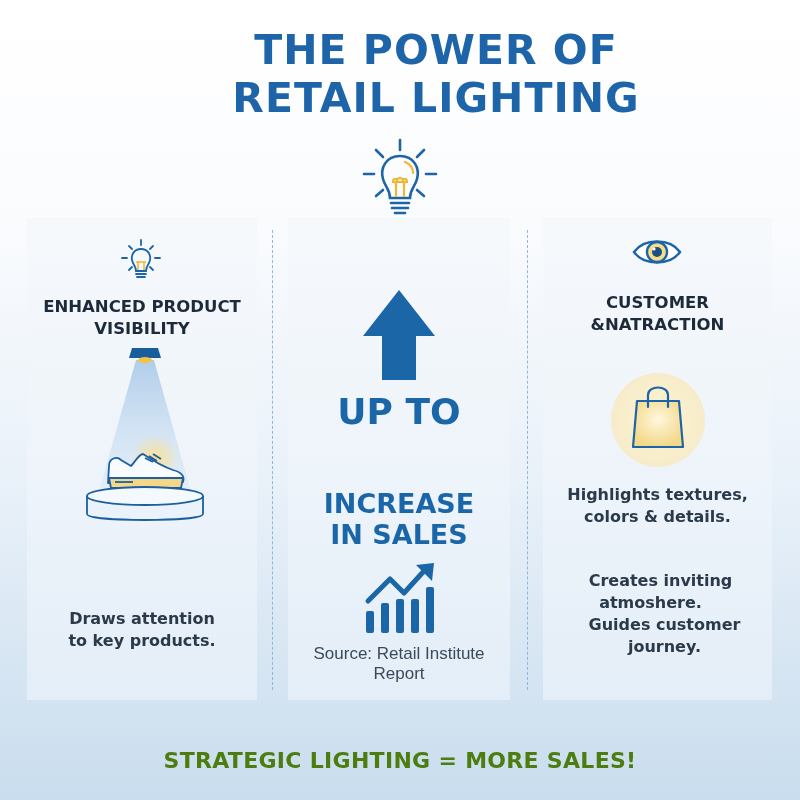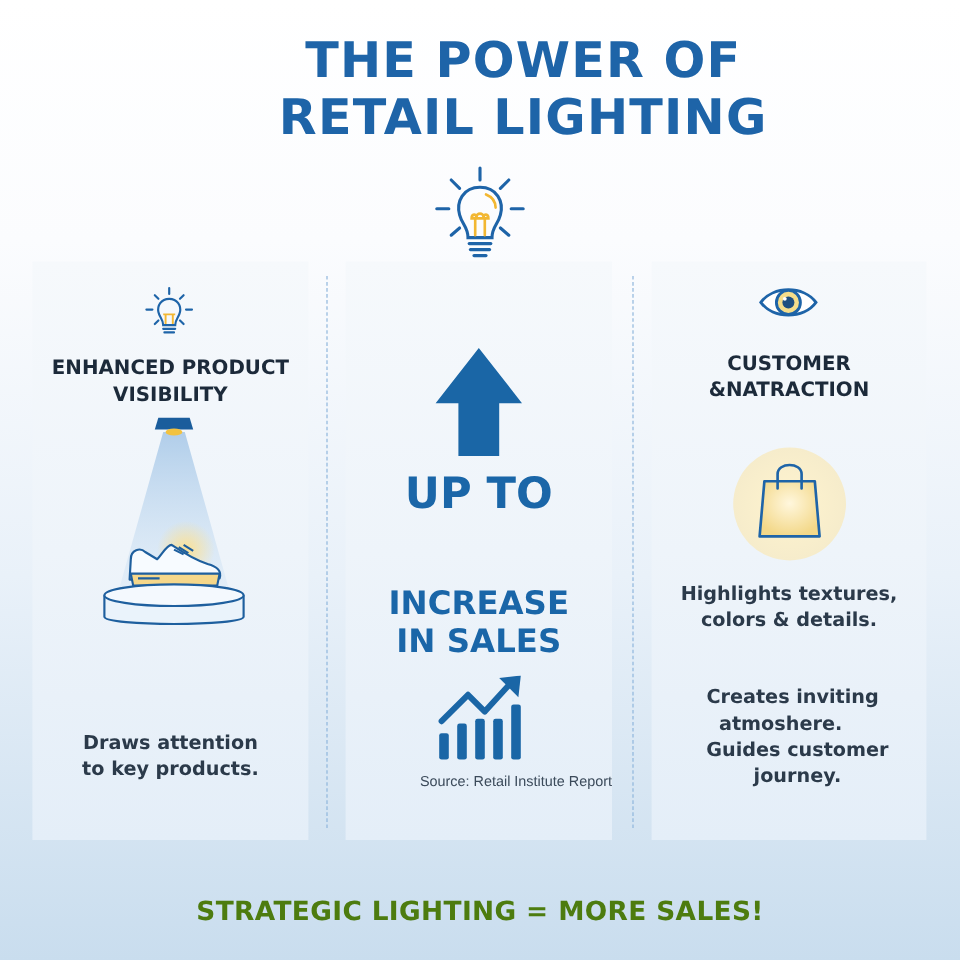--- a/index.html
+++ b/index.html
@@ -43,22 +43,22 @@
     position: absolute; left: 0; width: 100%; text-align: center;
     font-family: "DejaVu Sans", sans-serif;
     font-size: 16px; line-height: 22px; color: #2b3a4a; font-weight: bold;
   }
   .big-blue {
     position: absolute; left: 0; width: 100%; text-align: center;
     font-family: "DejaVu Sans", sans-serif;
     font-weight: 700; color: #1a66a8;
   }
   .source {
-    position: absolute; left: 0; width: 100%; text-align: right;
-    font-size: 12px; color: #3b4a5a;
+    position: absolute; left: 0; width: 100%; text-align: center;
+    font-size: 17px; color: #3b4a5a;
   }
   .footer {
     position: absolute; left: 0; top: 748px; width: 800px; text-align: center;
     font-family: "DejaVu Sans", sans-serif;
     font-weight: 700; font-size: 22px; color: #4d7c0f; letter-spacing: 0.3px;
   }
   svg { display: block; }
 </style>
 </head>
 <body>

